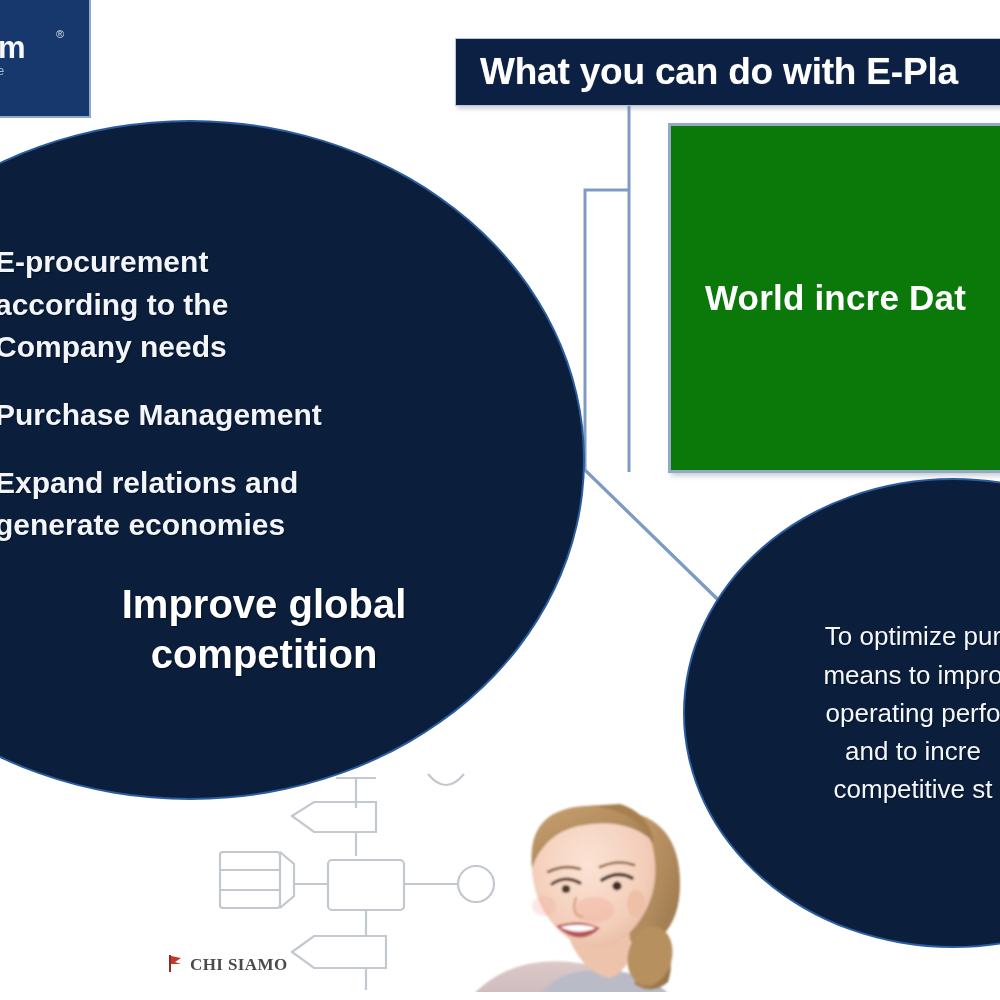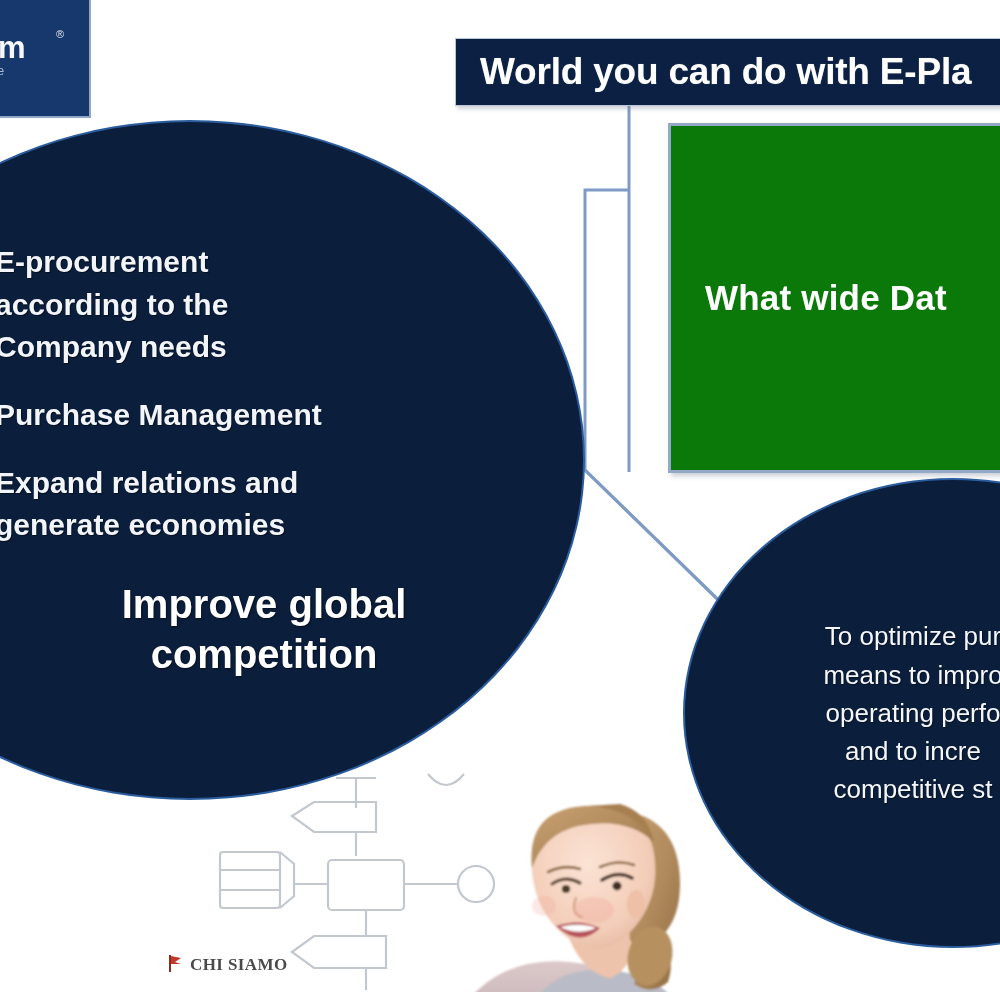--- a/index.html
+++ b/index.html
@@ -174,25 +174,25 @@
     <line x1="585" y1="470" x2="770" y2="650" stroke="#7f9bc4" stroke-width="3"></line>
   </svg>
 
   <div id="logo-box">
     <span id="logo-word">orm</span>
     <span id="logo-reg">®</span>
     <span id="logo-tag">hoice</span>
   </div>
 
   <div id="title-banner">
-    <span id="title-text">World you can do with E-Pla</span>
+    <span id="title-text">What you can do with E-Pla</span>
   </div>
 
   <div id="green-box">
-    <span id="green-text">What wide Dat</span>
+    <span id="green-text">World incre Dat</span>
   </div>
 
   <div id="circle-left">
     <div class="cl-line">E-procurement</div>
     <div class="cl-line">according to the</div>
     <div class="cl-line">Company needs</div>
     <div class="cl-gap"></div>
     <div class="cl-line">Purchase Management</div>
     <div class="cl-gap"></div>
     <div class="cl-line">Expand relations and</div>

